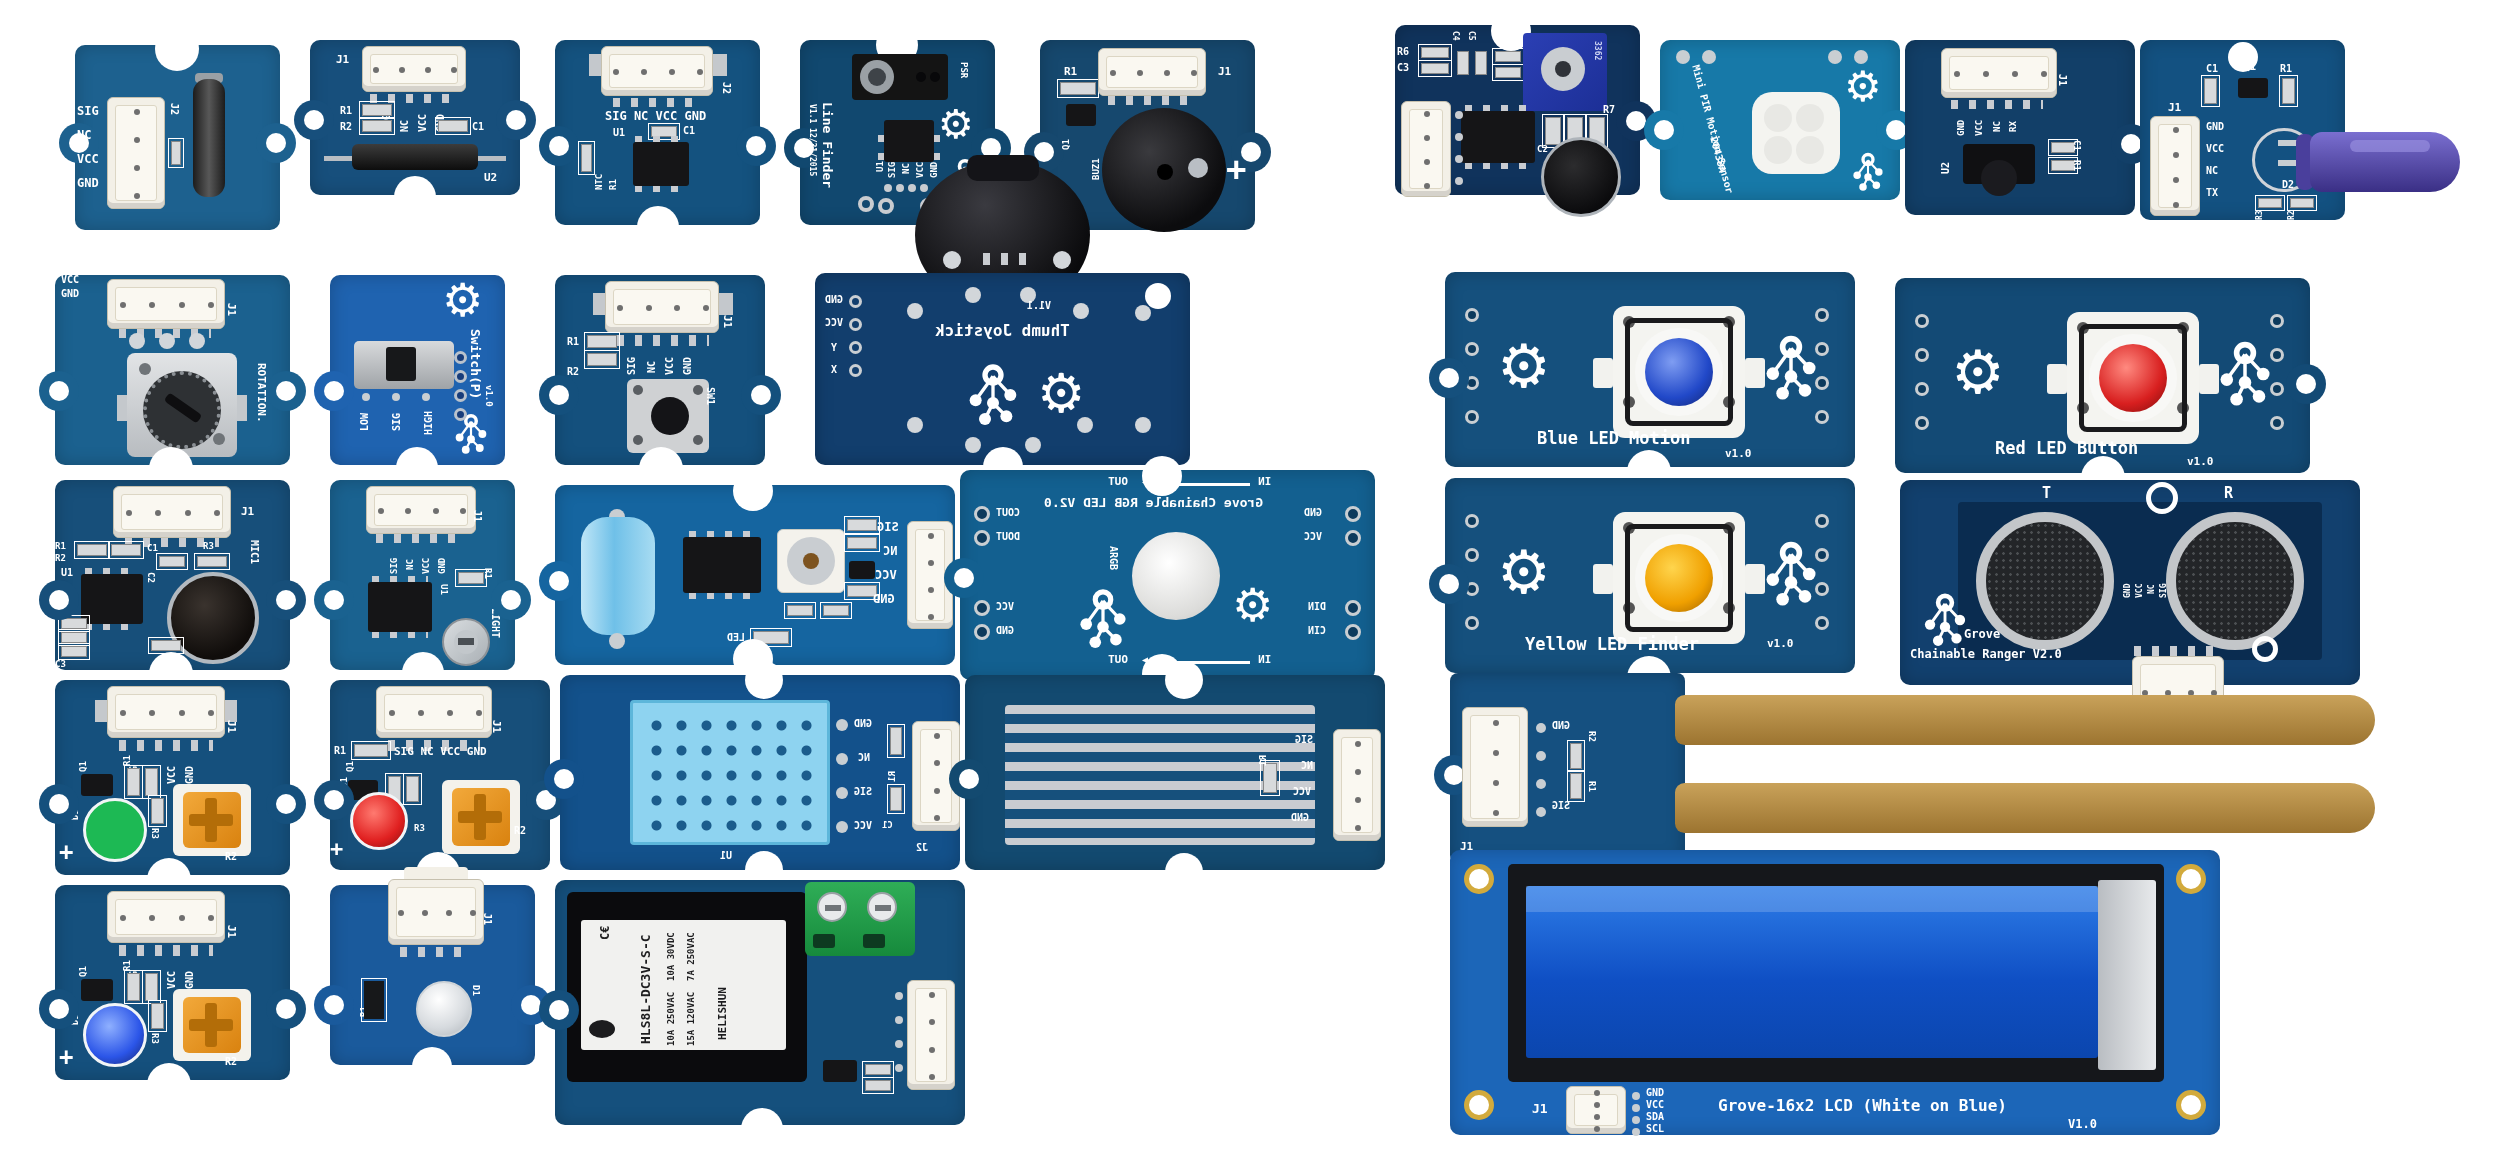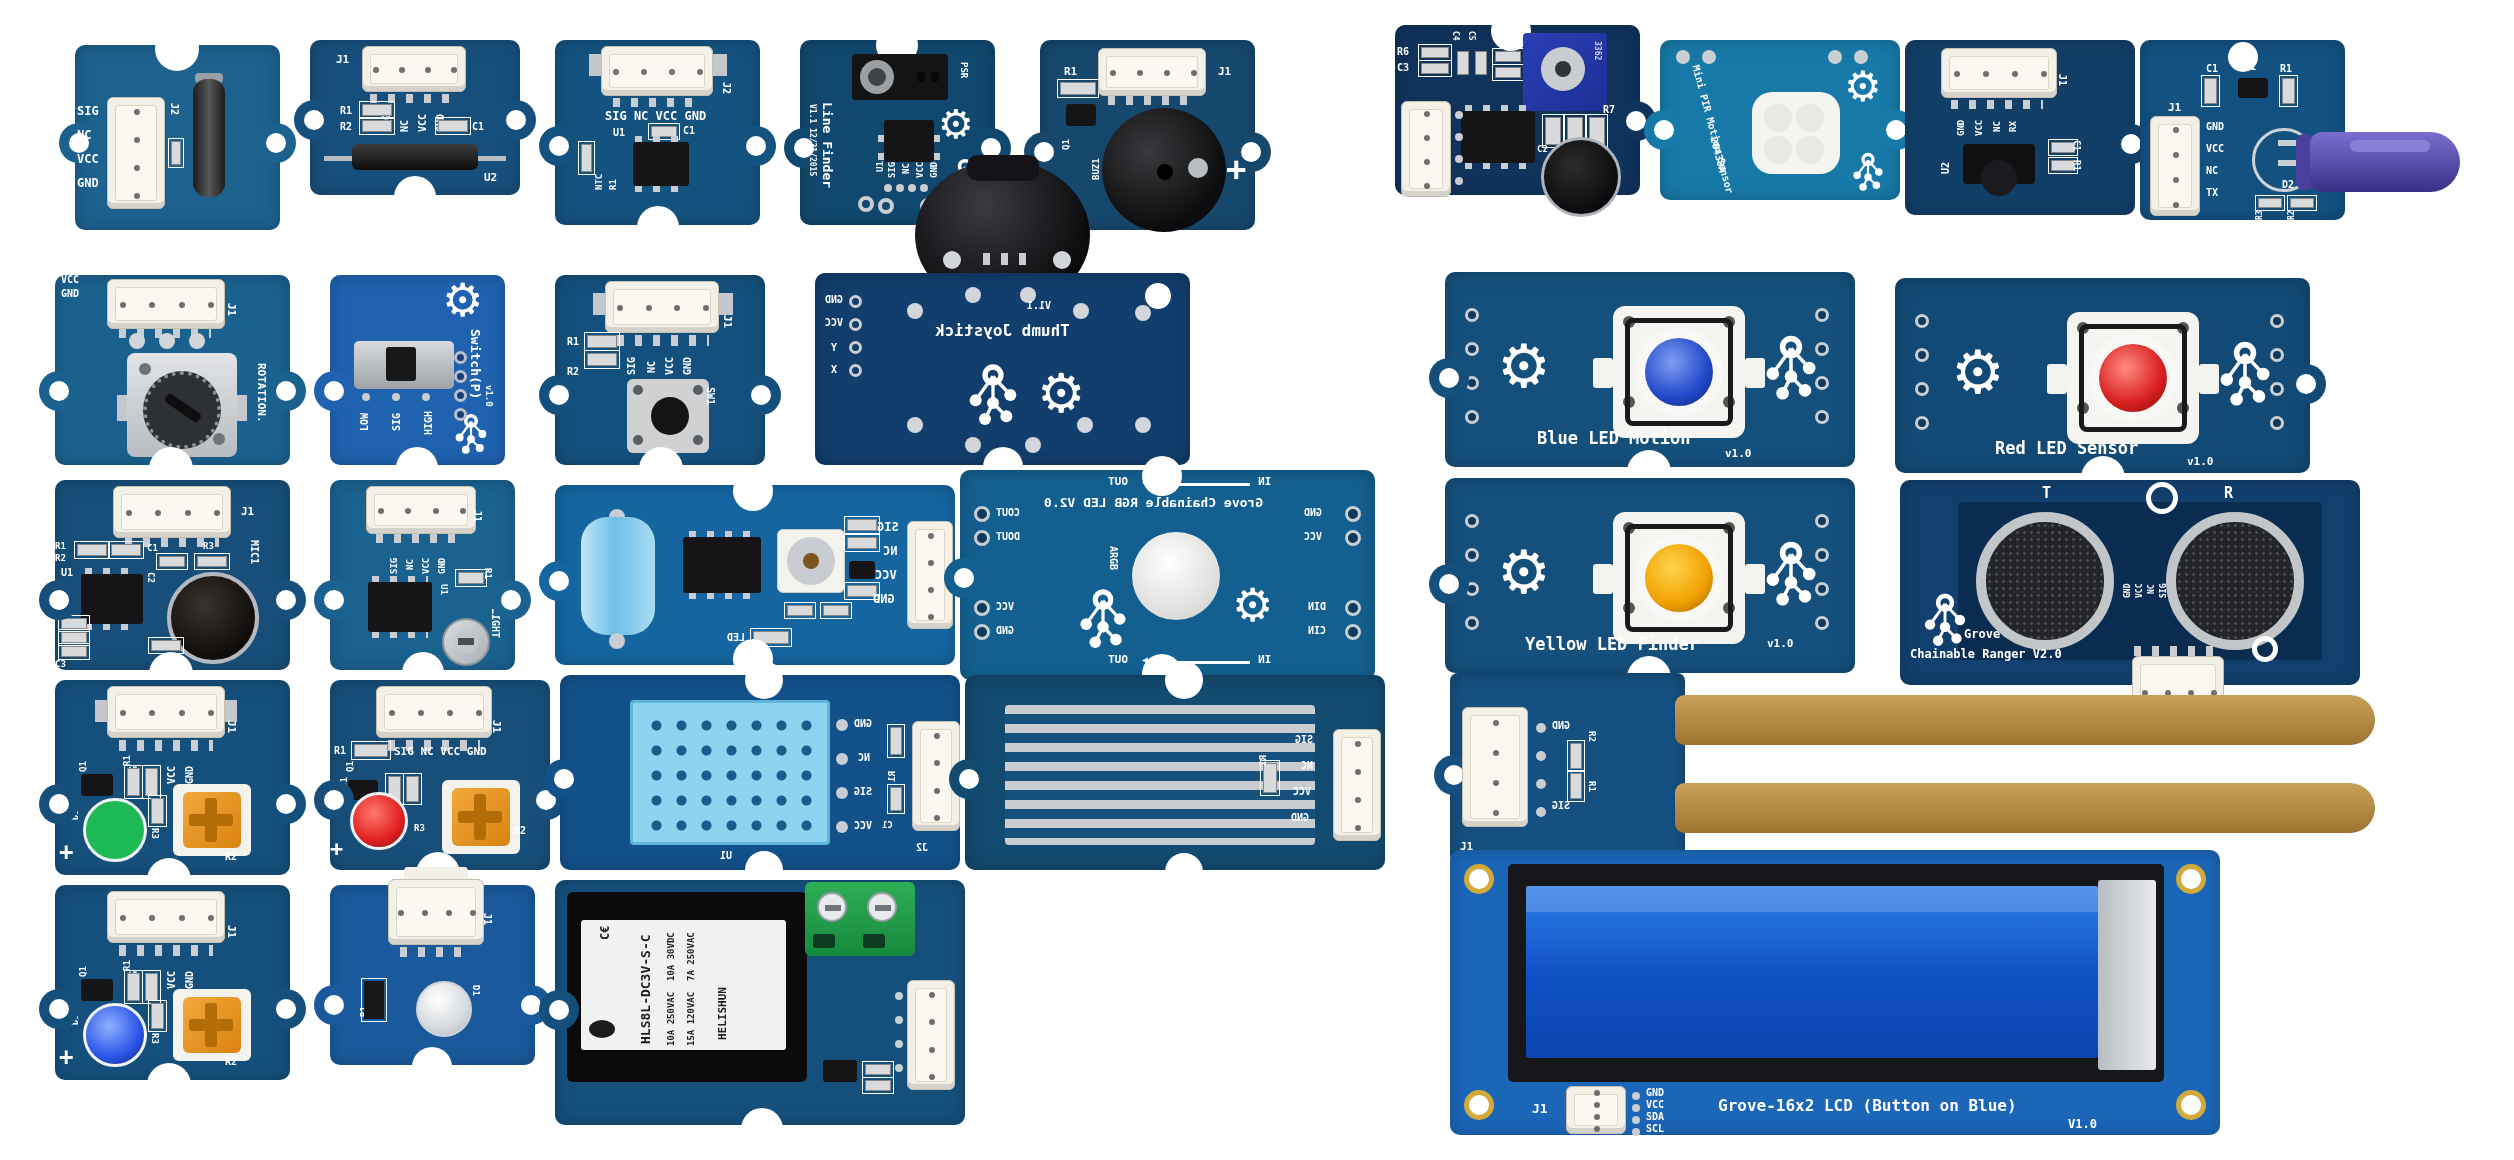--- a/index.html
+++ b/index.html
@@ -510,21 +510,21 @@
           <circle cx="20" cy="9" r="6" fill="none" stroke="#fff" stroke-width="4"></circle>
           <g fill="#fff">
             <circle cx="7" cy="28" r="4.5"></circle>
             <circle cx="20" cy="30" r="4.5"></circle>
             <circle cx="33" cy="24" r="4.5"></circle>
             <circle cx="14" cy="42" r="4.5"></circle>
             <circle cx="30" cy="40" r="4.5"></circle>
           </g>
         </svg>
       </div>
-      <span class="part p-txt" style="font-size: 17px; color: rgb(255, 255, 255); left: 100px; top: 162px;">Red LED Sensor</span>
+      <span class="part p-txt" style="font-size: 17px; color: rgb(255, 255, 255); left: 100px; top: 162px;">Red LED Button</span>
       <span class="part p-txt" style="font-size: 11px; color: rgb(255, 255, 255); left: 292px; top: 178px;">v1.0</span>
       <div class="part" style="background: rgb(19, 74, 117); border-radius: 50%; left: 391px; top: 86px; width: 40px; height: 40px;"></div>
       <div class="part" style="background: rgb(255, 255, 255); border-radius: 50%; left: 401px; top: 96px; width: 20px; height: 20px;"></div>
       <div class="part" style="background: rgb(255, 255, 255); border-radius: 50%; left: 186px; top: 178px; width: 44px; height: 44px;"></div>
     </div>
     <div class="module" style="left: 55px; top: 480px; width: 235px; height: 190px; background: rgb(23, 79, 122);">
       <div class="part p-conn" style="left: 58px; top: 6px; width: 118px; height: 52px;">
         <div class="conn-slot"></div>
         <div class="conn-pin" style="left: 11.75px; top: 23px;"></div>
         <div class="conn-pin" style="left: 41.25px; top: 23px;"></div>
@@ -1004,16 +1004,16 @@
         <div class="conn-pin" style="top: 39px; left: 27px;"></div>
       </div>
       <div class="part" style="background: rgb(201, 206, 210); border-radius: 50%; left: 182px; top: 242px; width: 8px; height: 8px;"></div>
       <div class="part" style="background: rgb(201, 206, 210); border-radius: 50%; left: 182px; top: 254px; width: 8px; height: 8px;"></div>
       <div class="part" style="background: rgb(201, 206, 210); border-radius: 50%; left: 182px; top: 266px; width: 8px; height: 8px;"></div>
       <div class="part" style="background: rgb(201, 206, 210); border-radius: 50%; left: 182px; top: 278px; width: 8px; height: 8px;"></div>
       <span class="part p-txt" style="font-size: 10px; color: rgb(255, 255, 255); left: 196px; top: 238px;">GND</span>
       <span class="part p-txt" style="font-size: 10px; color: rgb(255, 255, 255); left: 196px; top: 250px;">VCC</span>
       <span class="part p-txt" style="font-size: 10px; color: rgb(255, 255, 255); left: 196px; top: 262px;">SDA</span>
       <span class="part p-txt" style="font-size: 10px; color: rgb(255, 255, 255); left: 196px; top: 274px;">SCL</span>
-      <span class="part p-txt" style="font-size: 16px; color: rgb(255, 255, 255); left: 268px; top: 248px;">Grove-16x2 LCD (Button on Blue)</span>
+      <span class="part p-txt" style="font-size: 16px; color: rgb(255, 255, 255); left: 268px; top: 248px;">Grove-16x2 LCD (White on Blue)</span>
       <span class="part p-txt" style="font-size: 12px; color: rgb(255, 255, 255); left: 618px; top: 268px;">V1.0</span>
     </div>
   </div>
 
 </body></html>

